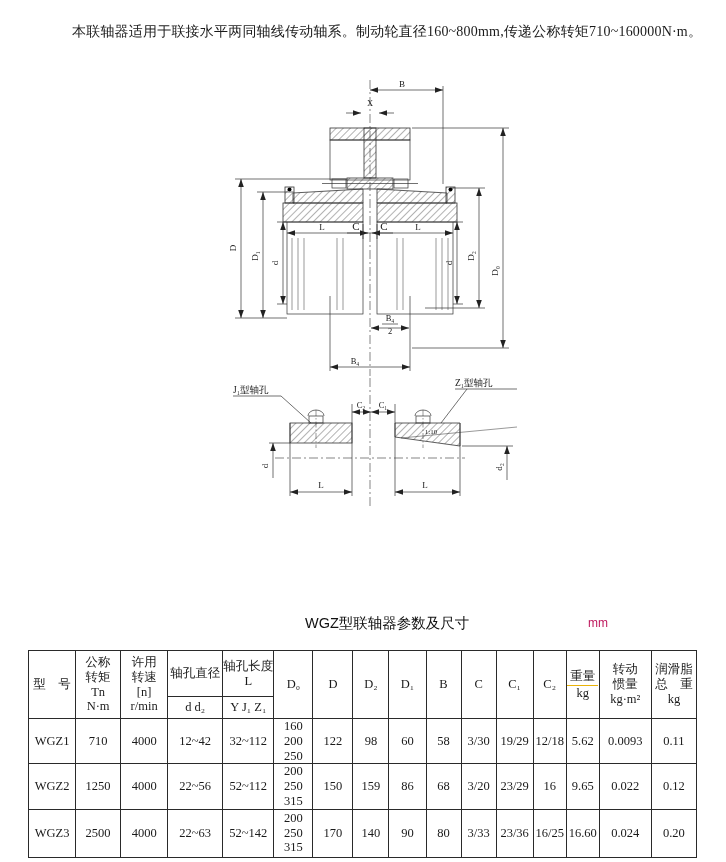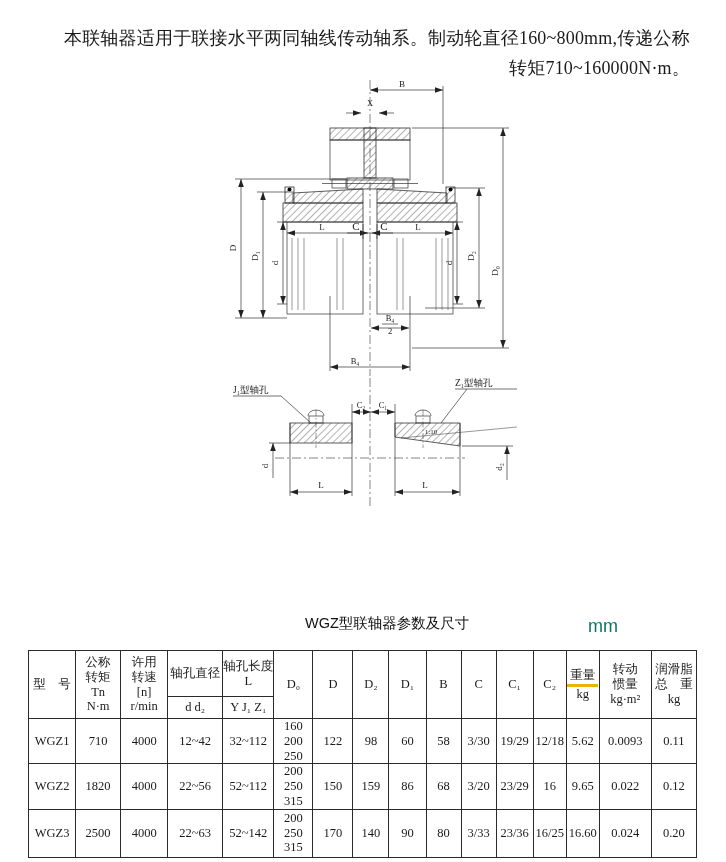--- a/index.html
+++ b/index.html
@@ -1,41 +1,41 @@
 <!DOCTYPE html>
 <html><head>
 <meta charset="utf-8">
 <style>
   html,body{margin:0;padding:0;background:#fff;}
   body{width:726px;height:862px;overflow:hidden;
        font-family:"Liberation Serif","DejaVu Serif",serif;color:#1a1a1a;}
   .page{position:relative;width:726px;height:862px;background:#fff;}
-  .intro{position:absolute;left:16px;top:6px;width:674px;
-         font-size:18px;line-height:1.65;text-indent:2em;
-         letter-spacing:0.2px;text-align:right;}
+  .intro{position:absolute;left:44px;top:6px;width:674px;
+         font-size:14px;line-height:1.65;text-indent:2em;
+         letter-spacing:0.2px;}
   .diagram{position:absolute;left:225px;top:76px;width:300px;height:440px;}
   .diagram svg text{font-family:"Liberation Serif","DejaVu Serif",serif;fill:#1a1a1a;}
   .thin{fill:none;stroke:#333;stroke-width:0.7;}
   .t5{fill:none;stroke:#333;stroke-width:0.5;}
   .dim{fill:none;stroke:#333;stroke-width:0.7;}
   .cl{fill:none;stroke:#333;stroke-width:0.6;stroke-dasharray:9 3 2 3;}
   .cs{fill:none;stroke:#333;stroke-width:0.5;stroke-dasharray:6 2 1.5 2;}
   .hatch{fill:url(#h);stroke:#333;stroke-width:0.8;}
   .title-row{position:absolute;top:612px;left:0;width:726px;height:24px;
              font-family:"Liberation Sans","DejaVu Sans",sans-serif;}
   .tbl-title{position:absolute;left:305px;top:2px;font-size:14.5px;color:#111;}
-  .tbl-unit{position:absolute;left:588px;top:4px;font-size:18px;color:#0f766e;}
+  .tbl-unit{position:absolute;left:588px;top:4px;font-size:12px;color:#be185d;}
   table.params{position:absolute;top:650px;left:28px;border-collapse:collapse;
                table-layout:fixed;width:669px;border:1.5px solid #2a2a2a;}
   table.params td{border:1px solid #2a2a2a;text-align:center;vertical-align:middle;
                   font-size:12.5px;padding:0;line-height:1.18;color:#1a1a1a;}
   .pre{white-space:pre-line;}
   .hdr{font-size:12px;}
   .sym{font-size:13px;}
-  .frac-top{display:inline-block;border-bottom:3px solid #eab308;padding:0 3px 1px 3px;}
+  .frac-top{display:inline-block;border-bottom:1px solid #eab308;padding:0 3px 1px 3px;}
   tr.h1{height:46px;} tr.h2{height:22px;}
   tr.r1{height:44px;} tr.r2{height:44px;} tr.r3{height:48px;}
 </style>
 </head>
 <body>
 
 <div class="page">
 
   <p class="intro">本联轴器适用于联接水平两同轴线传动轴系。制动轮直径160~800mm,传递公称转矩710~160000N·m。</p>
 
@@ -267,21 +267,21 @@
       <td class="pre">58</td>
       <td class="pre">3/30</td>
       <td class="pre">19/29</td>
       <td class="pre">12/18</td>
       <td class="pre">5.62</td>
       <td class="pre">0.0093</td>
       <td class="pre">0.11</td>
     </tr>
     <tr class="r2">
       <td class="pre">WGZ2</td>
-      <td class="pre">1820</td>
+      <td class="pre">1250</td>
       <td class="pre">4000</td>
       <td class="pre">22~56</td>
       <td class="pre">52~112</td>
       <td class="pre">200
 250
 315</td>
       <td class="pre">150</td>
       <td class="pre">159</td>
       <td class="pre">86</td>
       <td class="pre">68</td>

